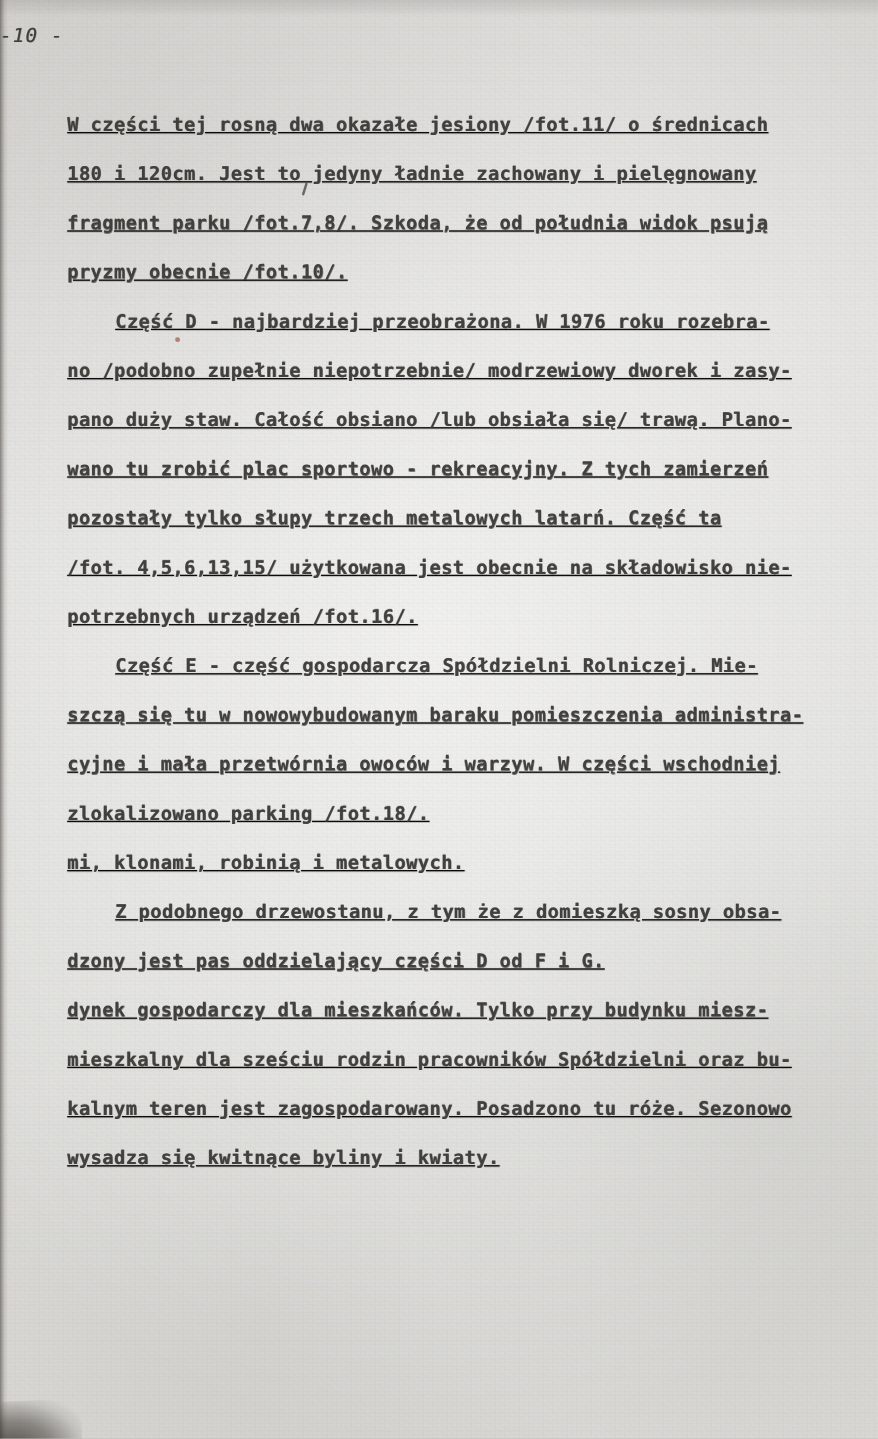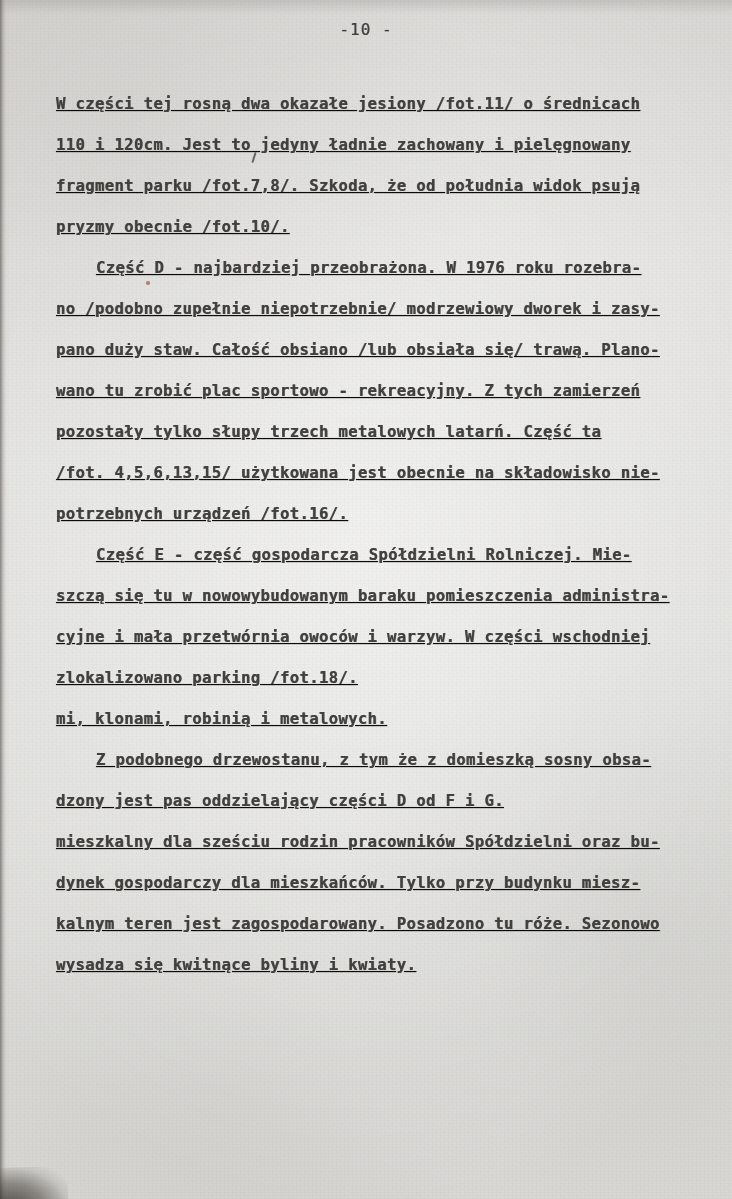--- a/index.html
+++ b/index.html
@@ -74,26 +74,26 @@
     pointer-events: none;
     background: linear-gradient(180deg, rgba(110,106,100,0.20) 0%, rgba(255,255,255,0) 100%);
   }
 
   
   .folio {
     position: absolute;
     top: 20px;
     left: 0;
     right: 0;
-    text-align: center;
     font-size: 16px;
     letter-spacing: 1px;
     color: #35332f;
     text-shadow: 0.4px 0.3px 0.6px rgba(60,58,54,0.55), -0.3px 0.2px 0.5px rgba(80,78,74,0.35);
     opacity: 0.92;
+    font-style: italic;
   }
 
   .body {
     position: absolute;
     top: 84px;
     left: 56px;
     width: 640px;
     text-decoration: underline;
   }
 
@@ -151,21 +151,21 @@
   <div class="folio">
     <span>-10 -</span>
   </div>
 
   <div class="ink-tick"></div>
   <div class="ink-dot"></div>
 
   <div class="body">
 
     <div class="ln">W części tej rosną dwa okazałe jesiony /fot.11/ o średnicach</div>
-    <div class="ln">110 i 120cm. Jest to jedyny ładnie zachowany i pielęgnowany</div>
+    <div class="ln">180 i 120cm. Jest to jedyny ładnie zachowany i pielęgnowany</div>
     <div class="ln">fragment parku /fot.7,8/. Szkoda, że od południa widok psują</div>
     <div class="ln">pryzmy obecnie /fot.10/.</div>
 
     <div class="ln indent">Część D - najbardziej przeobrażona. W 1976 roku rozebra-</div>
     <div class="ln">no /podobno zupełnie niepotrzebnie/ modrzewiowy dworek i zasy-</div>
     <div class="ln">pano duży staw. Całość obsiano /lub obsiała się/ trawą. Plano-</div>
     <div class="ln">wano tu zrobić plac sportowo - rekreacyjny. Z tych zamierzeń</div>
     <div class="ln">pozostały tylko słupy trzech metalowych latarń. Część ta</div>
     <div class="ln">/fot. 4,5,6,13,15/ użytkowana jest obecnie na składowisko nie-</div>
     <div class="ln">potrzebnych urządzeń /fot.16/.</div>
@@ -173,19 +173,19 @@
     <div class="ln indent">Część E - część gospodarcza Spółdzielni Rolniczej. Mie-</div>
     <div class="ln">szczą się tu w nowowybudowanym baraku pomieszczenia administra-</div>
     <div class="ln">cyjne i mała przetwórnia owoców i warzyw. W części wschodniej</div>
     <div class="ln">zlokalizowano parking /fot.18/.</div>
 
     <div class="ln">mi, klonami, robinią i metalowych.</div>
 
     <div class="ln indent">Z podobnego drzewostanu, z tym że z domieszką sosny obsa-</div>
     <div class="ln">dzony jest pas oddzielający części D od F i G.</div>
 
+    <div class="ln">dynek gospodarczy dla mieszkańców. Tylko przy budynku miesz-</div>
     <div class="ln">mieszkalny dla sześciu rodzin pracowników Spółdzielni oraz bu-</div>
-    <div class="ln">dynek gospodarczy dla mieszkańców. Tylko przy budynku miesz-</div>
     <div class="ln">kalnym teren jest zagospodarowany. Posadzono tu róże. Sezonowo</div>
     <div class="ln">wysadza się kwitnące byliny i kwiaty.</div>
 
   </div>
 </div>
 
 </body></html>

